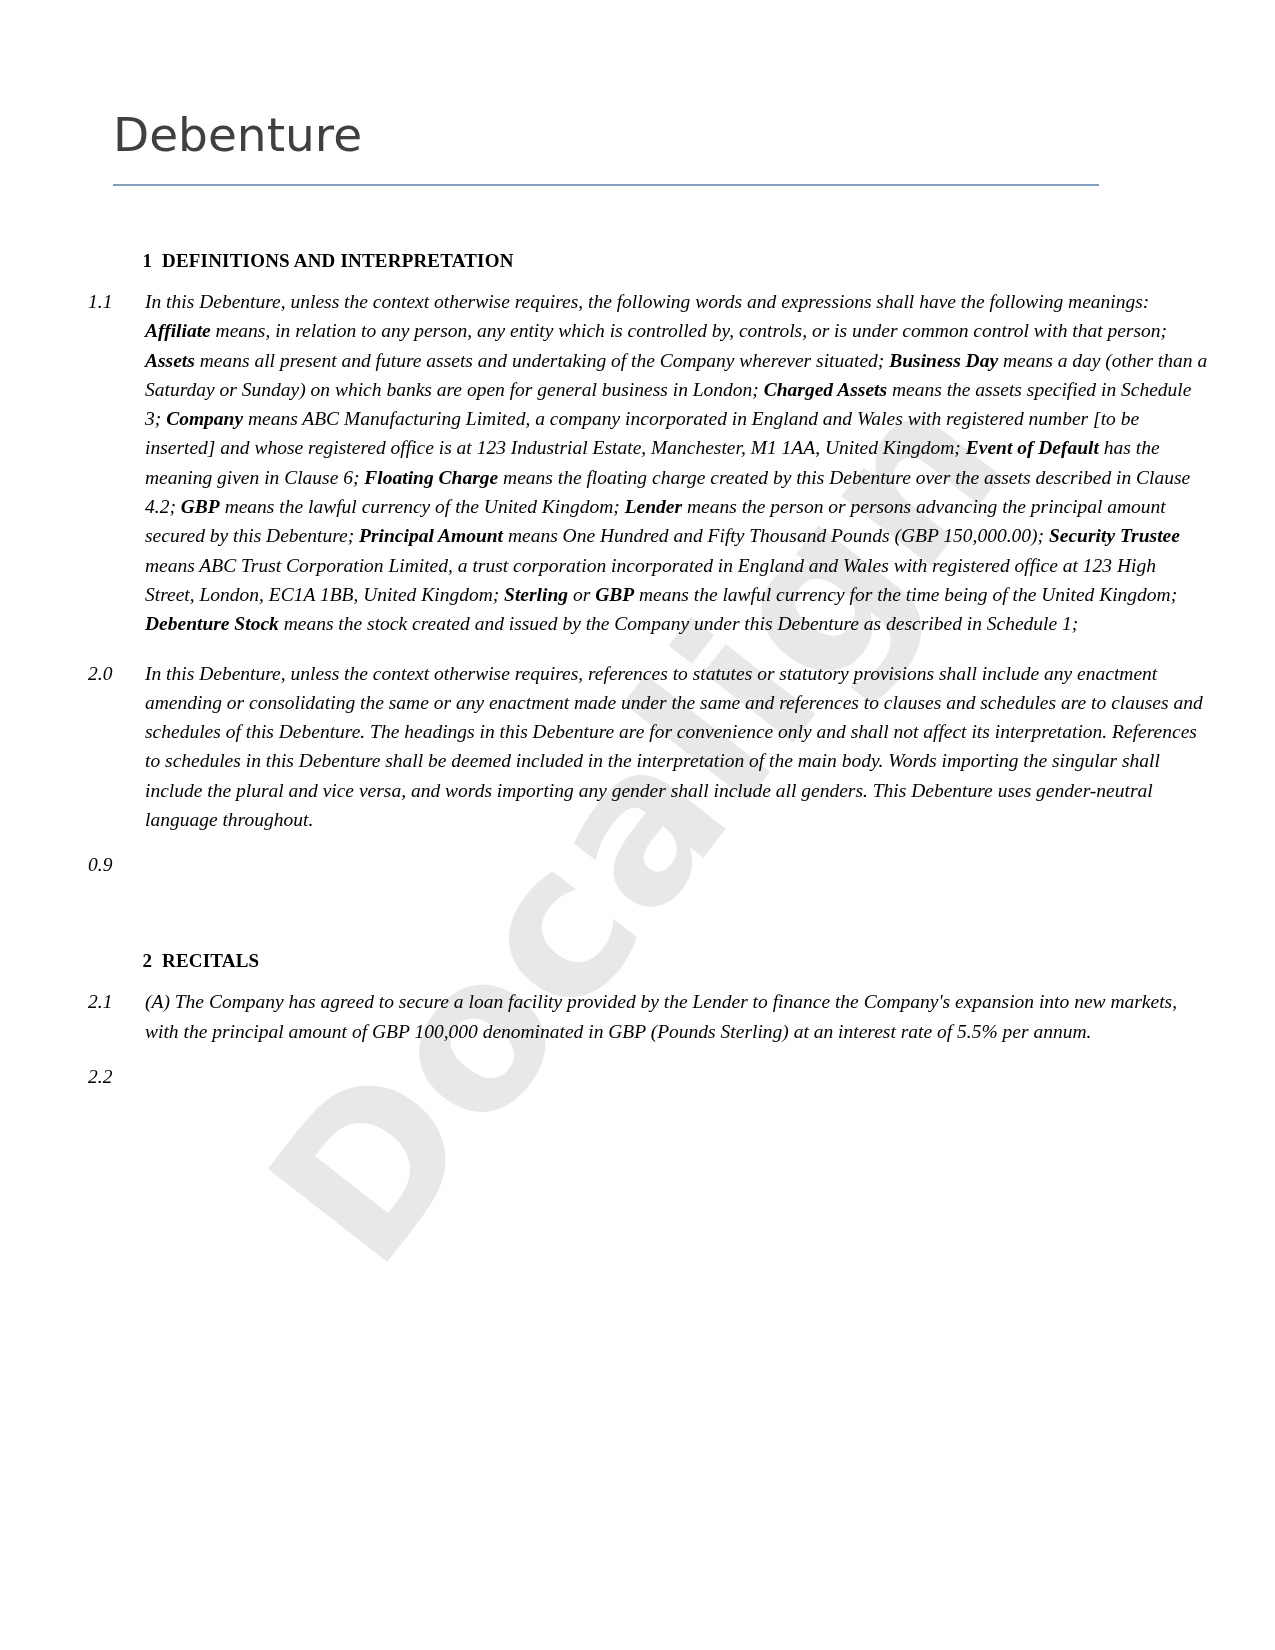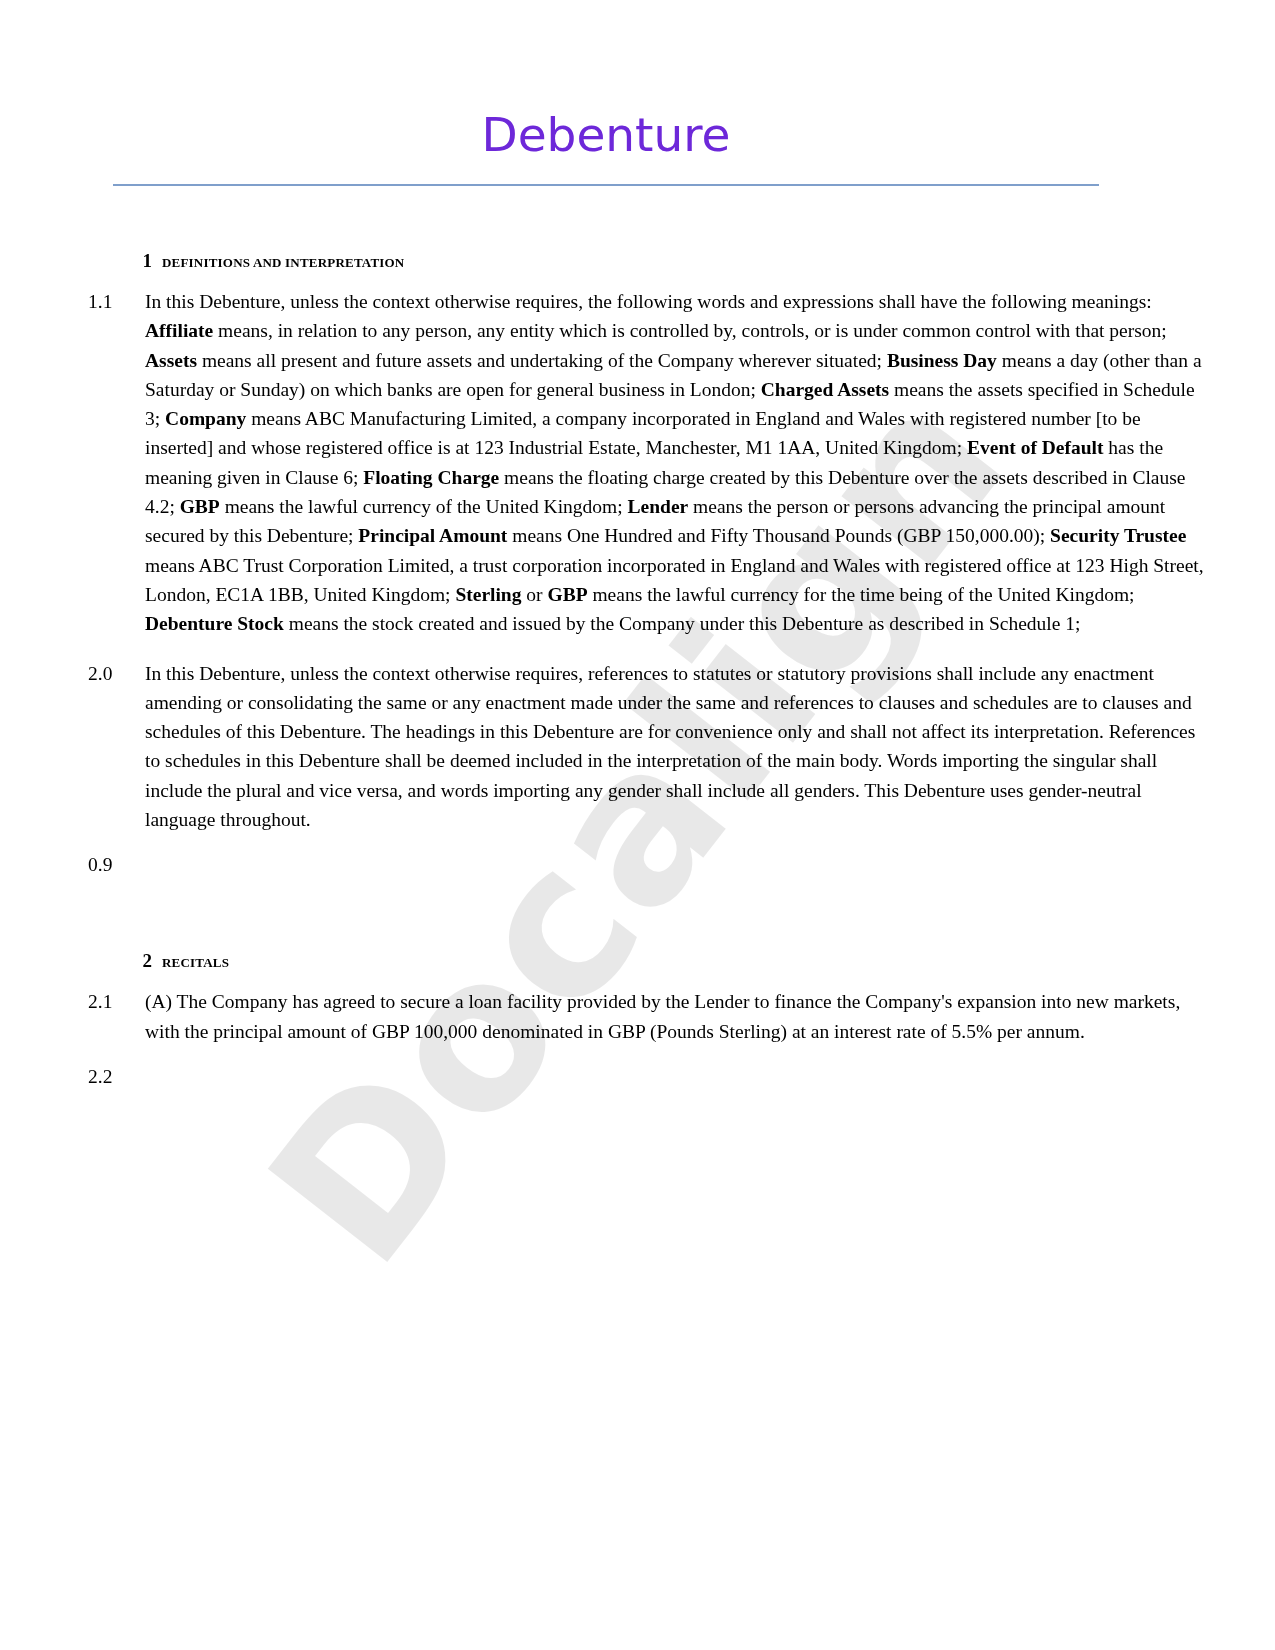--- a/index.html
+++ b/index.html
@@ -49,22 +49,22 @@
     position: absolute;
     left: 113px;
     top: 108px;
     width: 986px;
     z-index: 2;
   }
   .doc-title {
     font-family: "DejaVu Sans", "Liberation Sans", sans-serif;
     font-size: 47px;
     font-weight: 400;
-    color: #6d28d9;
-    text-align: center;
+    color: #404040;
+    text-align: left;
     letter-spacing: 0px;
     line-height: 1.15;
     margin: 0;
   }
   .title-rule {
     margin-top: 22px;
     height: 2px;
     background: #7F9FCB;
     width: 100%;
   }
@@ -89,28 +89,29 @@
     flex: 0 0 57px;
     text-align: right;
     padding-right: 10px;
     box-sizing: border-box;
     font-weight: bold;
     font-size: 19px;
     margin-left: 105px;
   }
   .section-heading .heading-text {
     font-weight: bold;
-    font-size: 13px;
+    font-size: 19px;
     letter-spacing: 0.2px;
   }
 
   .clause {
     display: flex;
     align-items: baseline;
     padding: 0 67px 0 0;
+    font-style: italic;
   }
   .clause .num {
     width: 57px;
     flex: 0 0 57px;
     text-align: left;
     padding-right: 0;
     box-sizing: border-box;
     font-size: 19.5px;
     margin-left: 88px;
   }

